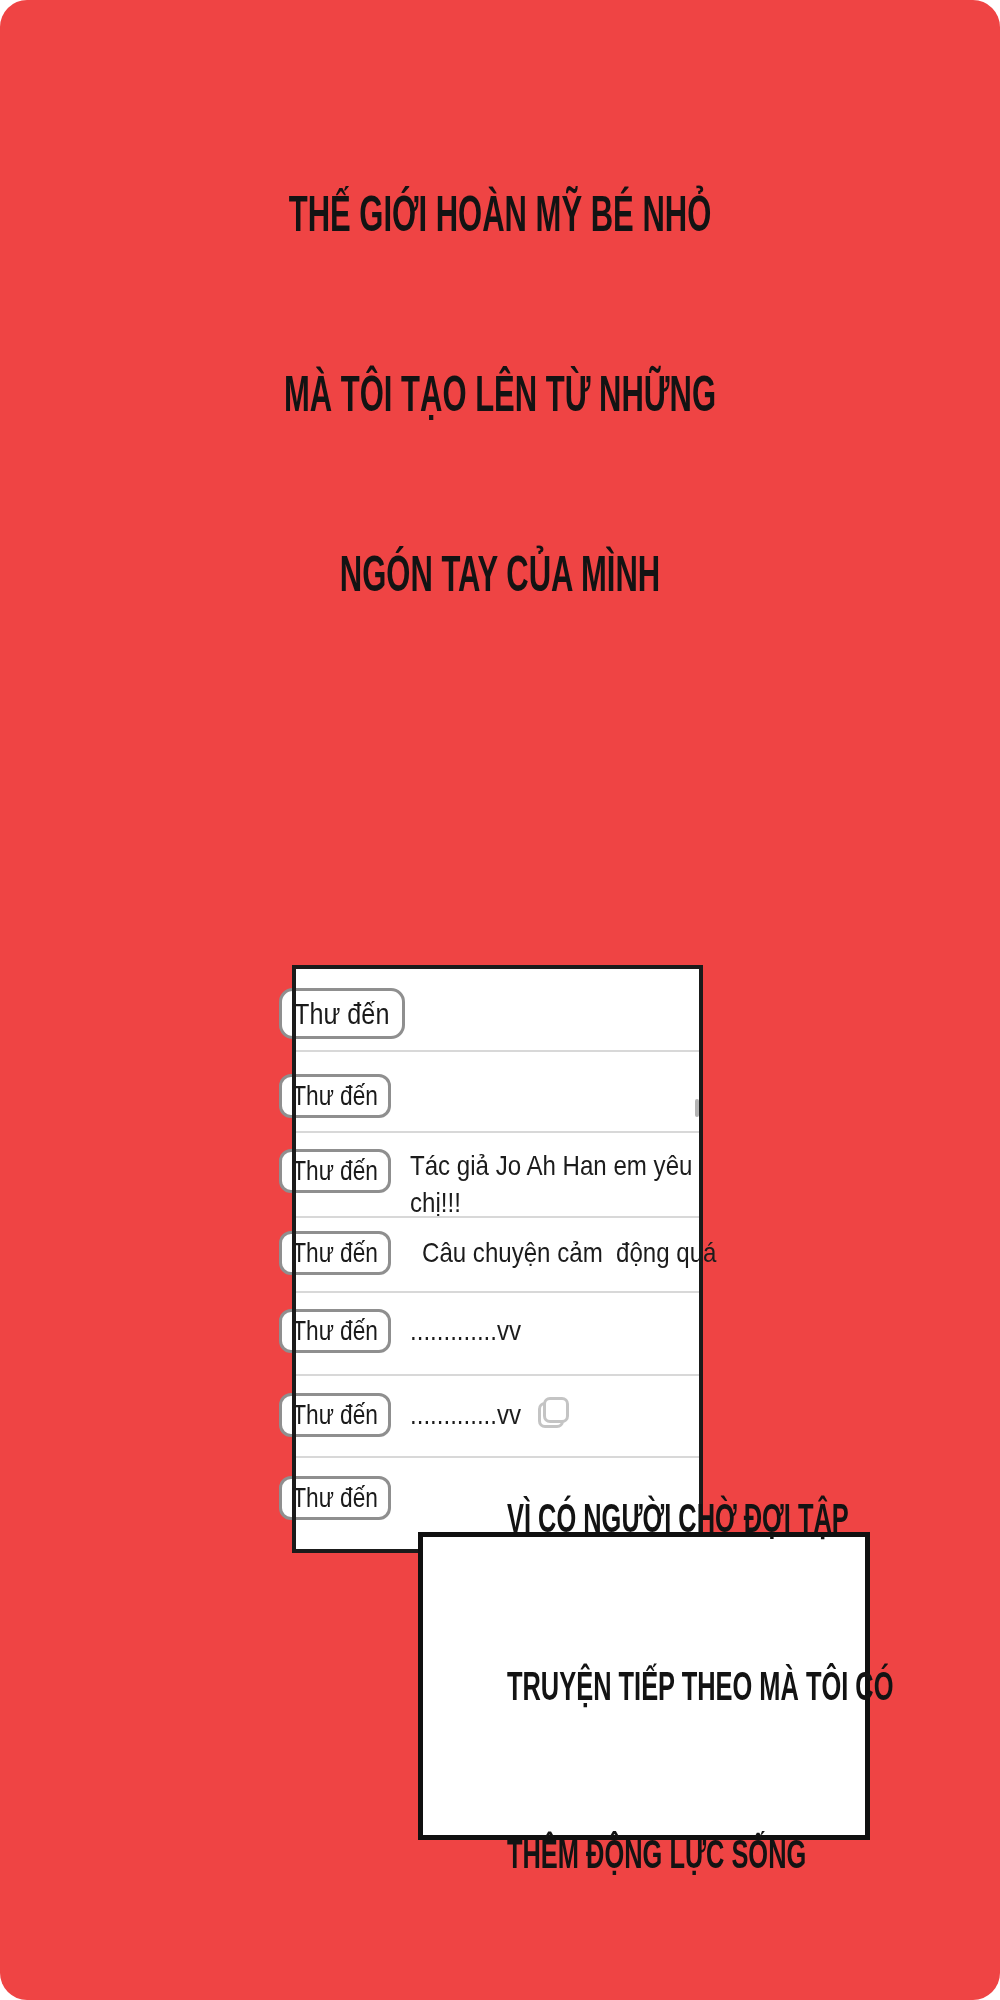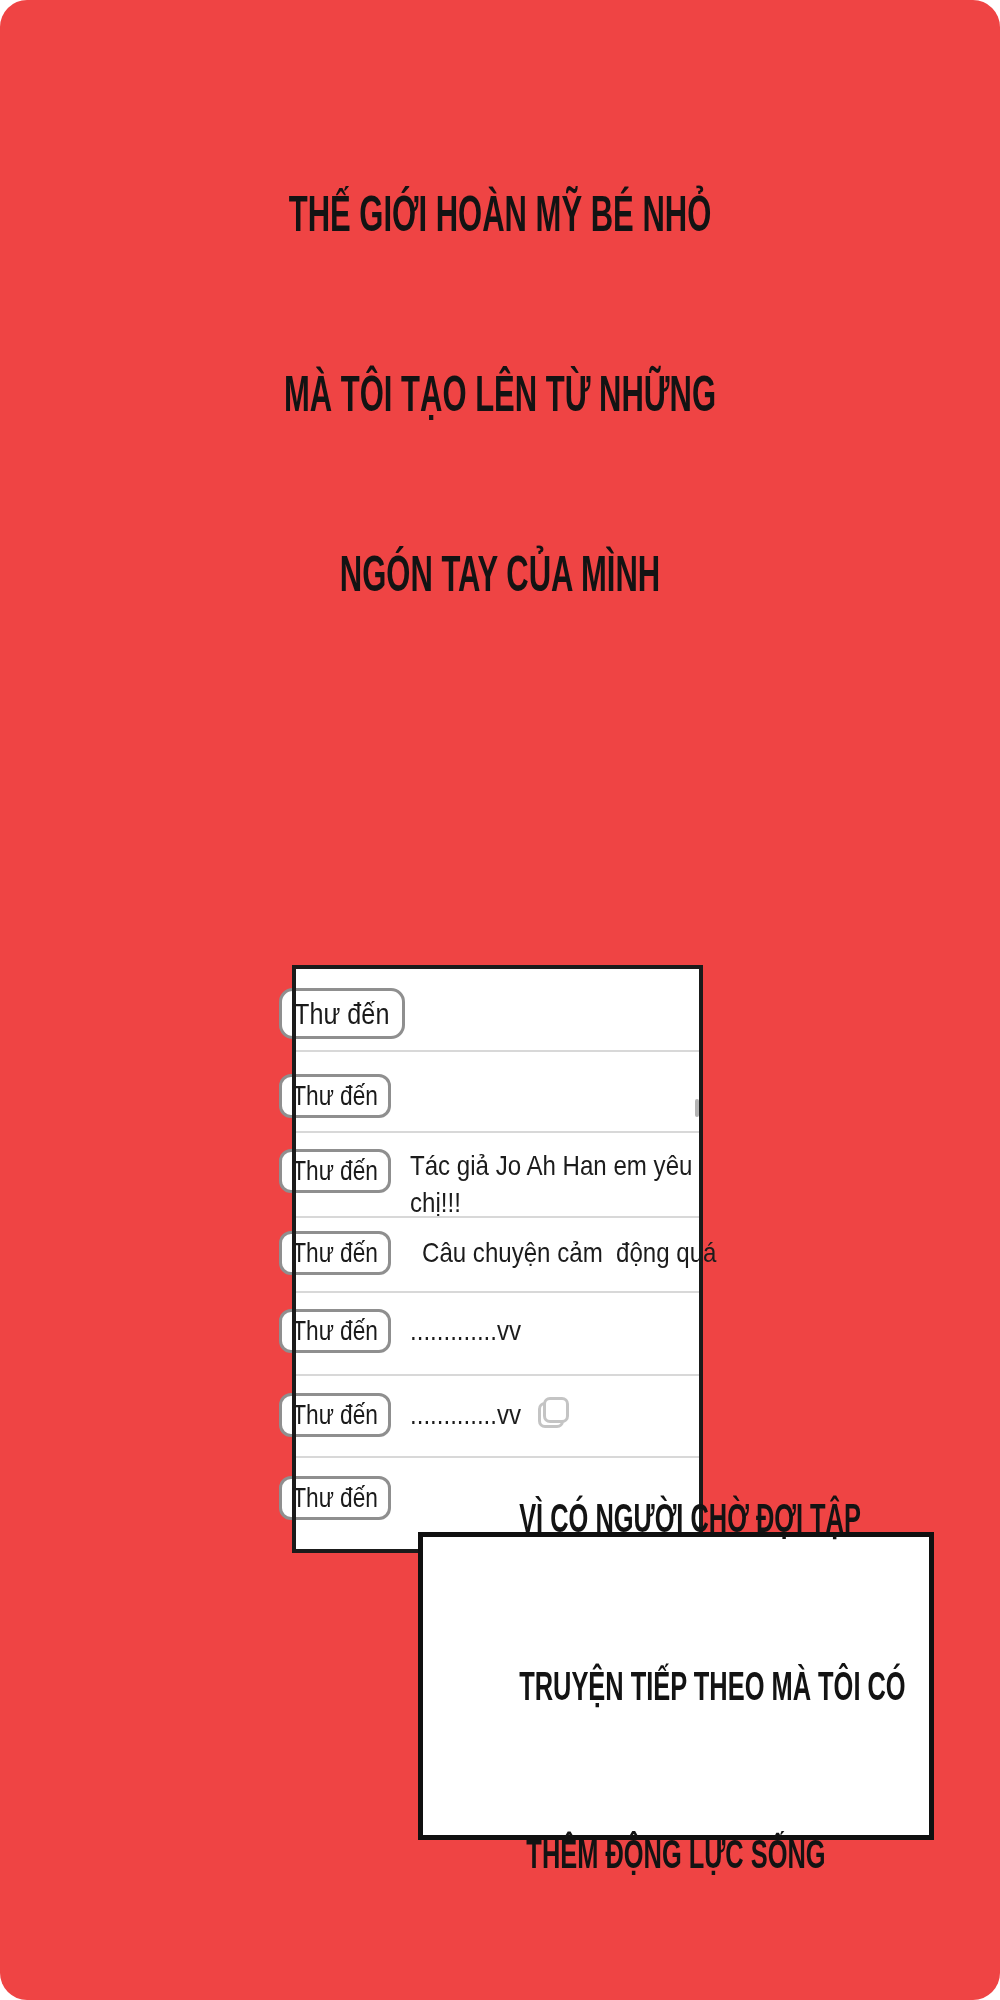--- a/index.html
+++ b/index.html
@@ -146,21 +146,21 @@
     background: #ffffff;
   }
   .copy-icon .sq-back  { left: 0;  bottom: 0; }
   .copy-icon .sq-front { right: 0; top: 0; }
 
   
   .note-box {
     position: absolute;
     left: 418px;
     top: 1532px;
-    width: 516px;
+    width: 452px;
     height: 308px;
     box-sizing: border-box;
     border: 5px solid #101010;
     background: #ffffff;
     z-index: 10;
     display: flex;
     align-items: center;
     justify-content: center;
   }
   .note-text {

